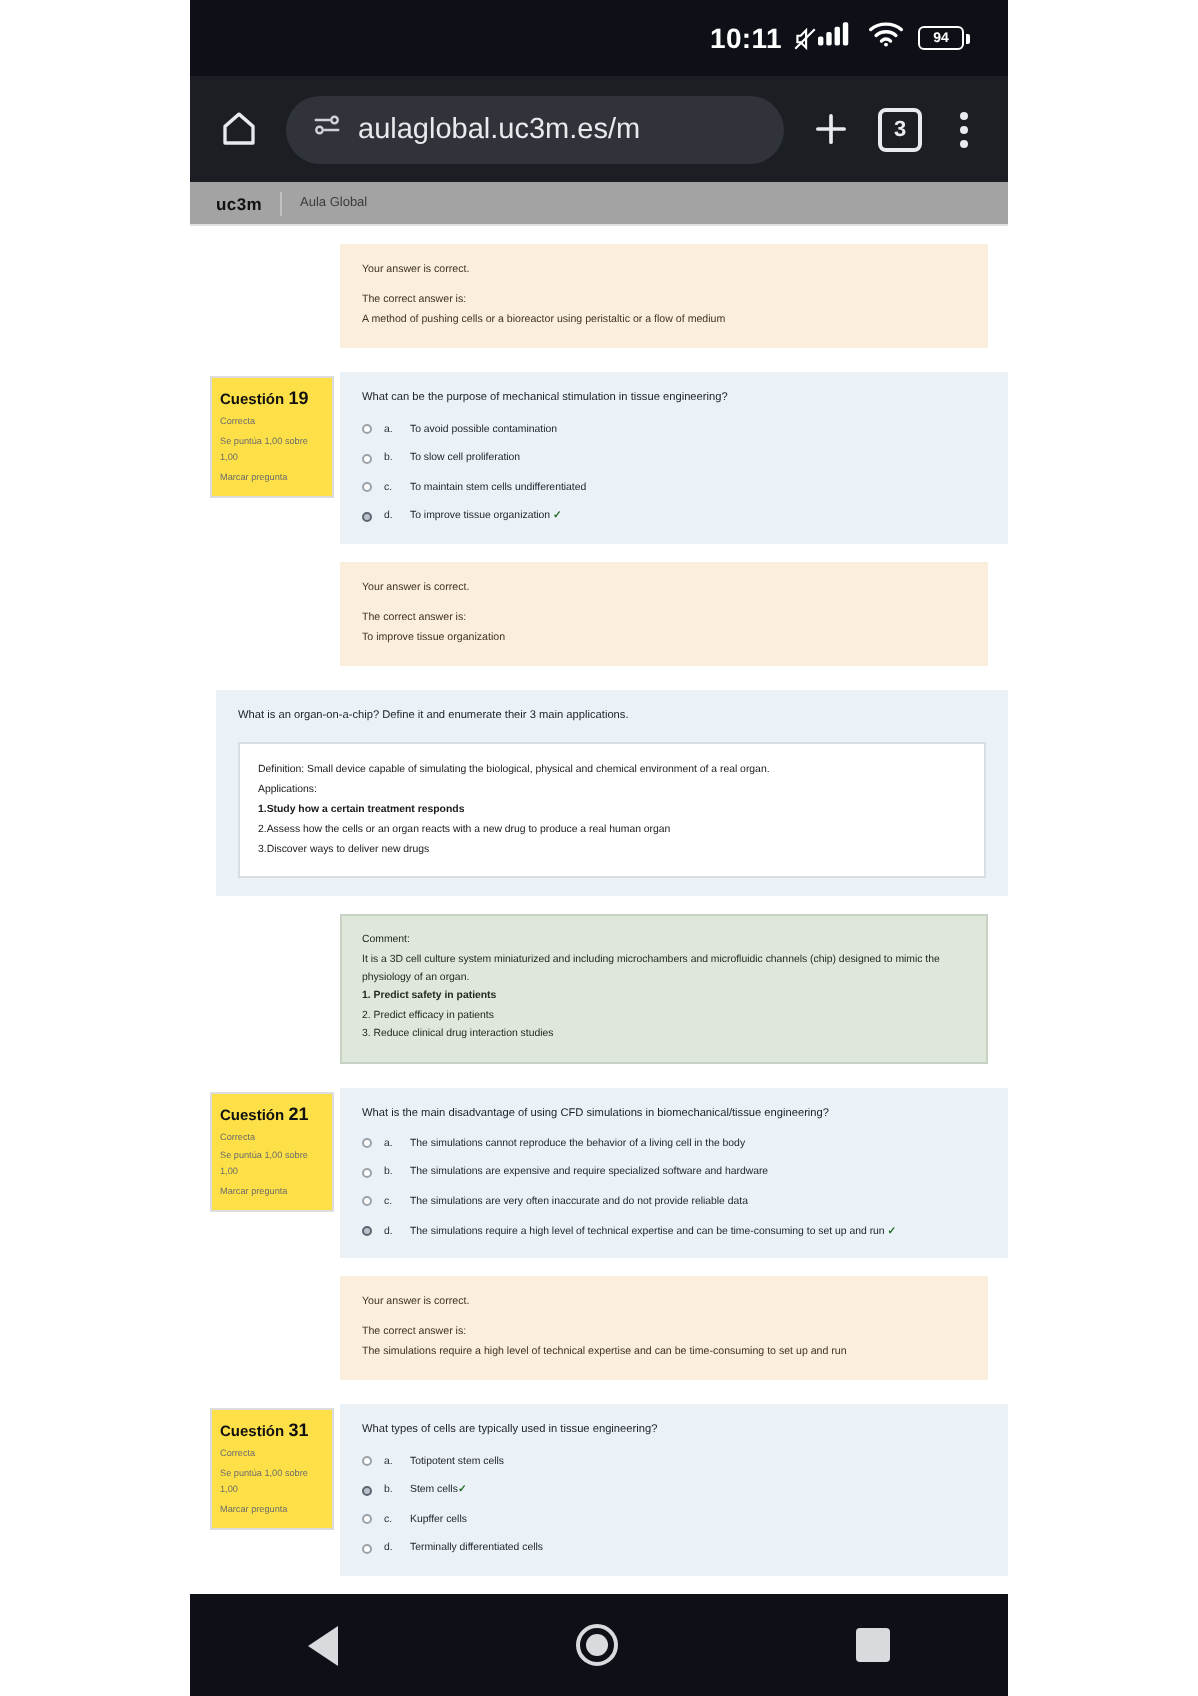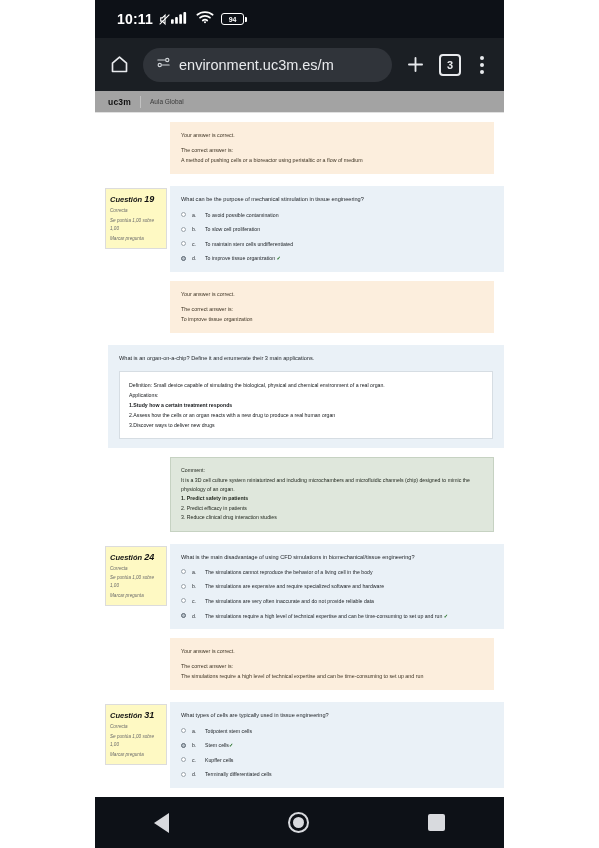--- a/index.html
+++ b/index.html
@@ -12,21 +12,21 @@
   .phone { width:599px; height:848px; position:relative; background:#ffffff; }
 
   
   .gutter-l, .gutter-r { position:absolute; top:0; bottom:0; width:95px; background:#ffffff; z-index:40; }
   .gutter-l { left:0; } .gutter-r { right:0; }
 
   
   .statusbar {
     position:absolute; left:95px; top:0; width:409px; height:38px;
     background:#0d1117; color:#ffffff;
-    display:flex; align-items:center; justify-content:flex-start;
+    display:flex; align-items:center; justify-content:flex-end;
     padding:0 22px; z-index:30;
   }
   .clock { font-size:14px; font-weight:700; letter-spacing:.2px; display:flex; align-items:center; gap:5px; }
   .mute-ic { width:13px; height:13px; position:relative; display:inline-block; }
   .mute-ic svg { display:block; }
   .sb-right { display:flex; align-items:center; gap:7px; }
   .batt {
     border:1.6px solid #fff; border-radius:3px; width:23px; height:12px;
     font-size:7px; font-weight:700; display:flex; align-items:center; justify-content:center;
     color:#fff; position:relative;
@@ -66,22 +66,22 @@
   }
   .brand { font-size:8.5px; font-weight:700; color:#111; letter-spacing:.2px; }
   .brand-div { width:1px; height:12px; background:#c2c2c2; }
   .site { font-size:6.5px; color:#3b3b3b; }
 
   .content { padding:0; }
 
   
   .qrow { display:flex; gap:0; padding:0 0 0 10px; }
   .qinfo {
-    width:62px; flex:0 0 62px; border:1px solid #dcdcdc; background:#fef9c3;
-    padding:5px 4px; height:fit-content; margin-top:2px;font-style:italic;
+    width:62px; flex:0 0 62px; border:1px solid #dcdcdc; background:#fde047;
+    padding:5px 4px; height:fit-content; margin-top:2px;
   }
   .qinfo .qnum { font-size:7.5px; font-weight:700; color:#111; margin-bottom:3px; }
   .qinfo .qnum b { font-size:9px; }
   .qinfo .ln { font-size:4.6px; color:#6b6b6b; line-height:1.7; display:block; }
   .qinfo .ln.sp { margin-top:2px; }
 
   .qbody { flex:1 1 auto; margin-left:3px; }
 
   .qbox { background:#eaf1f7; padding:9px 11px; }
   .qtext { font-size:5.6px; color:#1d2125; line-height:1.5; }
@@ -180,21 +180,21 @@
     </span>
     <div class="omnibox">
       <span>
         <svg viewBox="0 0 24 24" width="15" height="15" fill="none" stroke="#cfd3d7" stroke-width="1.9" stroke-linecap="round">
           <line x1="3" y1="8" x2="14" y2="8"></line>
             <circle cx="18" cy="8" r="2.6"></circle>
           <line x1="10" y1="16" x2="21" y2="16"></line>
             <circle cx="6" cy="16" r="2.6"></circle>
         </svg>
       </span>
-      <span class="url">environment.uc3m.es/m</span>
+      <span class="url">aulaglobal.uc3m.es/m</span>
     </div>
     <span class="plus-ic">
       <svg viewBox="0 0 24 24" width="21" height="21" fill="none" stroke="#e8eaed" stroke-width="2.1" stroke-linecap="round">
         <line x1="12" y1="4.5" x2="12" y2="19.5"></line>
           <line x1="4.5" y1="12" x2="19.5" y2="12"></line>
       </svg>
     </span>
     <div class="tabs-btn">
       <span>3</span>
     </div>
@@ -294,21 +294,21 @@
         <div>2. Predict efficacy in patients</div>
         <div>3. Reduce clinical drug interaction studies</div>
       </div>
 
       <div class="qsep"></div>
 
       <div class="qrow">
         <div class="qinfo">
           <div class="qnum">
             <span>Cuestión</span>
-            <b>24</b>
+            <b>21</b>
           </div>
           <span class="ln">Correcta</span>
           <span class="ln sp">Se puntúa 1,00 sobre 1,00</span>
           <span class="ln sp">Marcar pregunta</span>
         </div>
         <div class="qbody">
           <div class="qbox">
             <div class="qtext">What is the main disadvantage of using CFD simulations in biomechanical/tissue engineering?</div>
             <div class="opts">
               <div class="opt">

